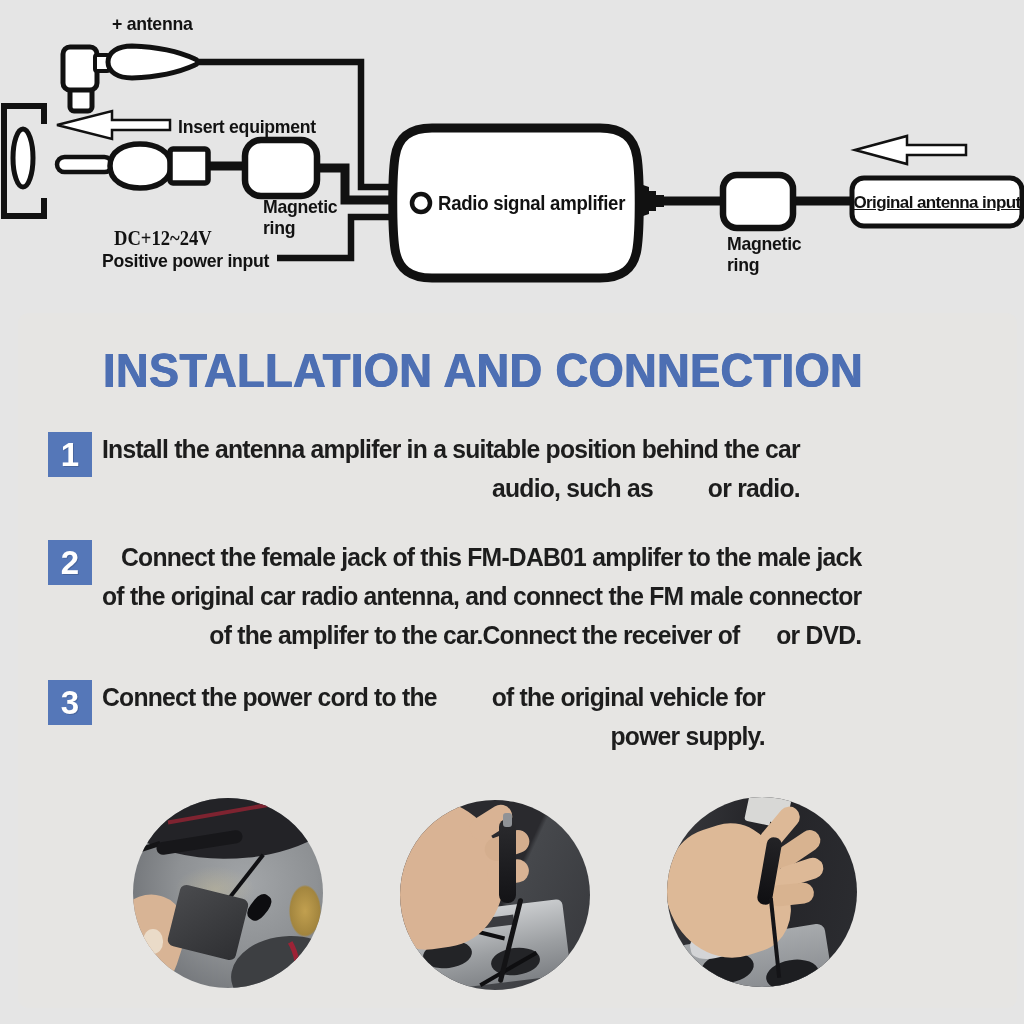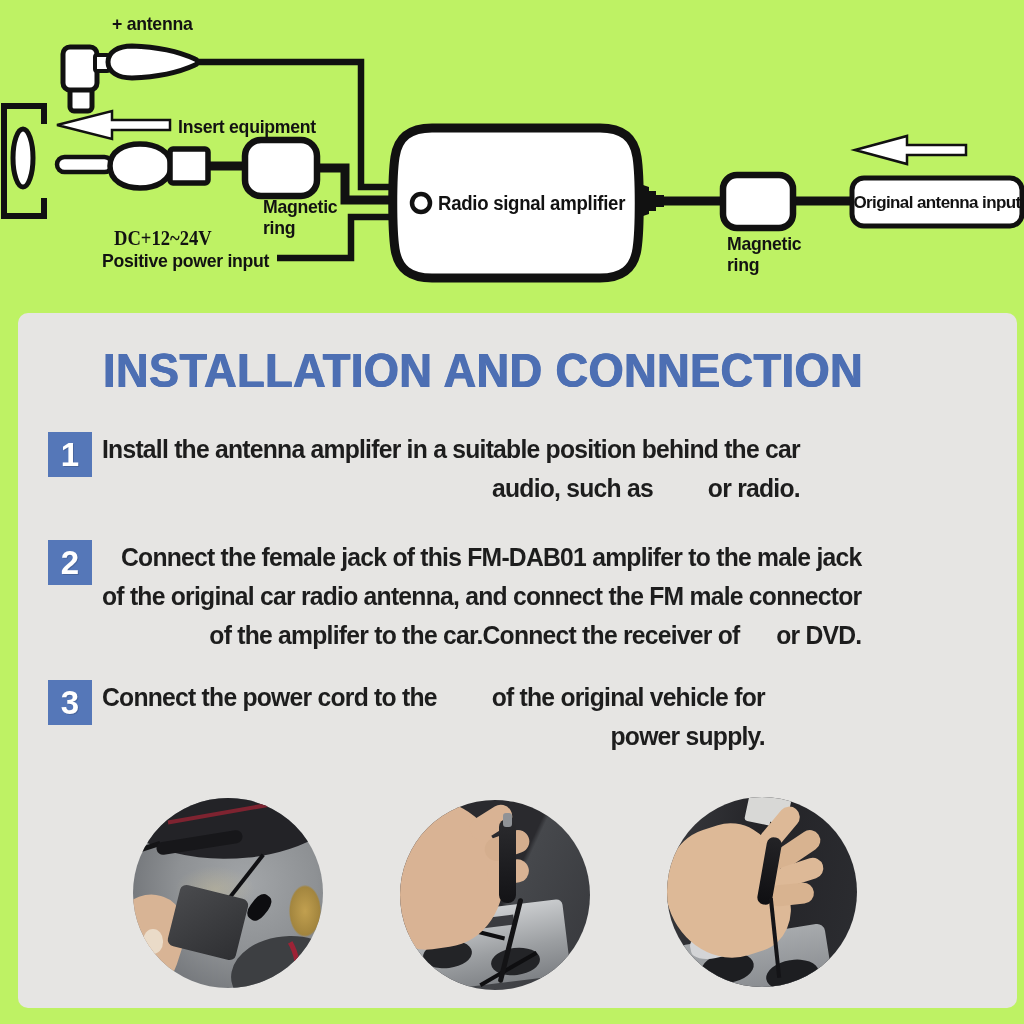--- a/index.html
+++ b/index.html
@@ -1,16 +1,16 @@
 <!DOCTYPE html>
 <html><head>
 <meta charset="utf-8">
 <style>
   html,body{margin:0;padding:0;background:#fff;}
-  #page{position:relative;width:1024px;height:1024px;background:#bef264;overflow:hidden;
+  #page{position:relative;width:1024px;height:1024px;background:#e5e5e5;overflow:hidden;
         font-family:"Liberation Sans",sans-serif;}
 
   
   #diagram-svg{position:absolute;left:0;top:0;}
   .dlabel{position:absolute;color:#121212;font-weight:bold;font-size:19px;line-height:21px;
           letter-spacing:-0.3px;transform:scaleX(.93);transform-origin:left top;white-space:pre;}
   .dlabel.serif{font-family:"Liberation Serif",serif;font-size:20px;letter-spacing:0;}
   .dlabel.boxed{width:166px;height:46px;display:flex;align-items:center;justify-content:center;
           font-size:17px;letter-spacing:-0.6px;transform:none;text-align:center;}
 
@@ -162,21 +162,21 @@
 
   <div class="dlabel" style="left:112px;top:13px;">+ antenna</div>
   <div class="dlabel" style="left:178px;top:116px;">Insert equipment</div>
   <div class="dlabel" style="left:263px;top:196px;">Magnetic
 ring</div>
   <div class="dlabel serif" style="left:114px;top:228px;">DC+12~24V</div>
   <div class="dlabel" style="left:102px;top:250px;">Positive power input</div>
   <div class="dlabel" style="left:438px;top:193px;font-size:20px;">Radio signal amplifier</div>
   <div class="dlabel" style="left:727px;top:233px;">Magnetic
 ring</div>
-  <div class="dlabel boxed" style="left:854px;top:179px;">Original antenna input</div>
+  <div class="dlabel boxed" style="left:854px;top:179px;text-decoration:underline;">Original antenna input</div>
 
   <div id="panel">
     <div id="panel-title">INSTALLATION AND CONNECTION</div>
 
     <div class="step" id="step-1">
       <div class="step-badge">1</div>
       <div class="step-lines">
         <div class="step-line">Install the antenna amplifer in a suitable position behind the car</div>
         <div class="step-line">audio, such as         or radio.</div>
       </div>

